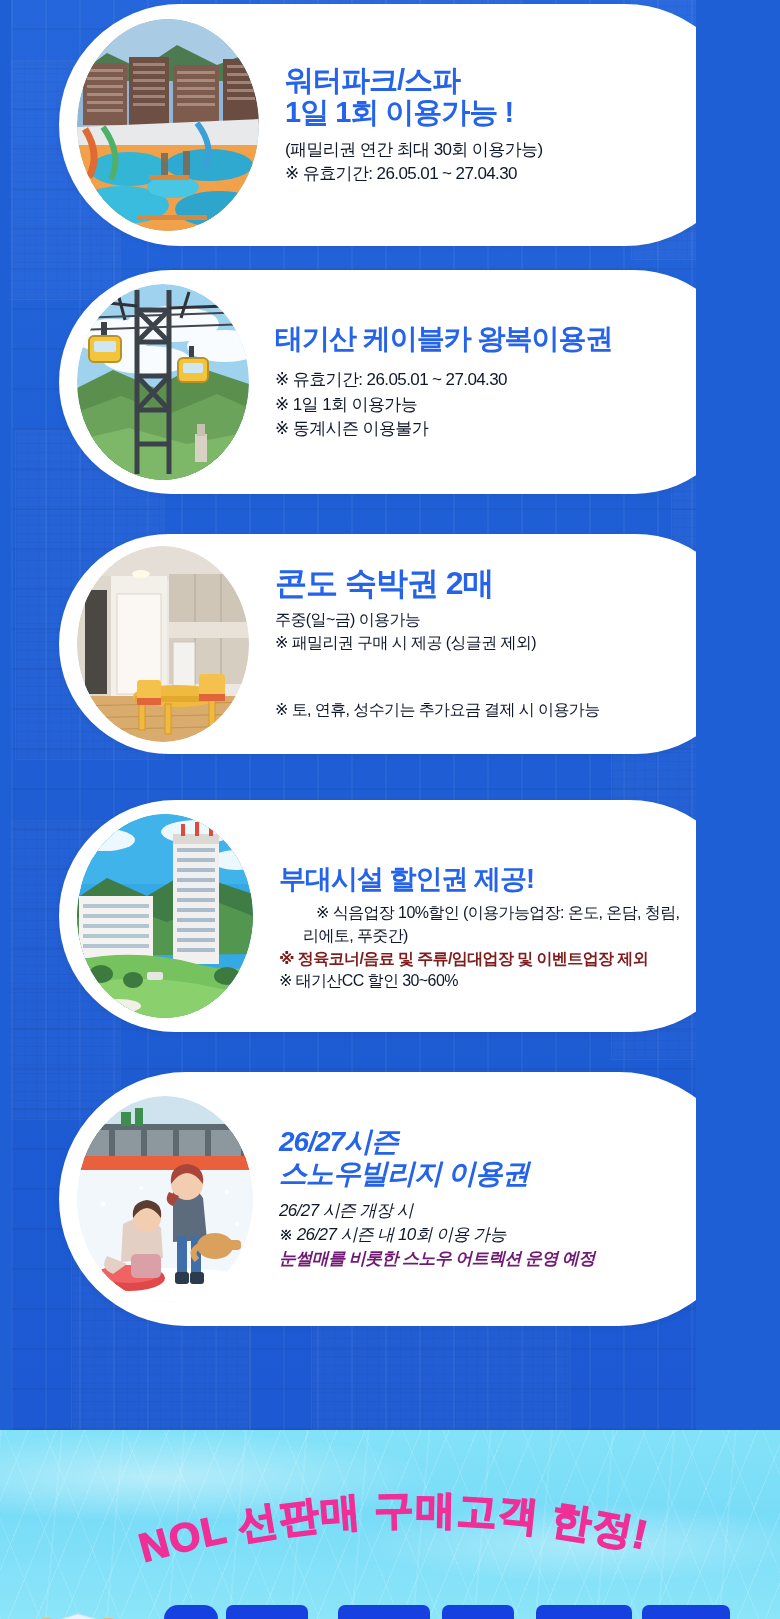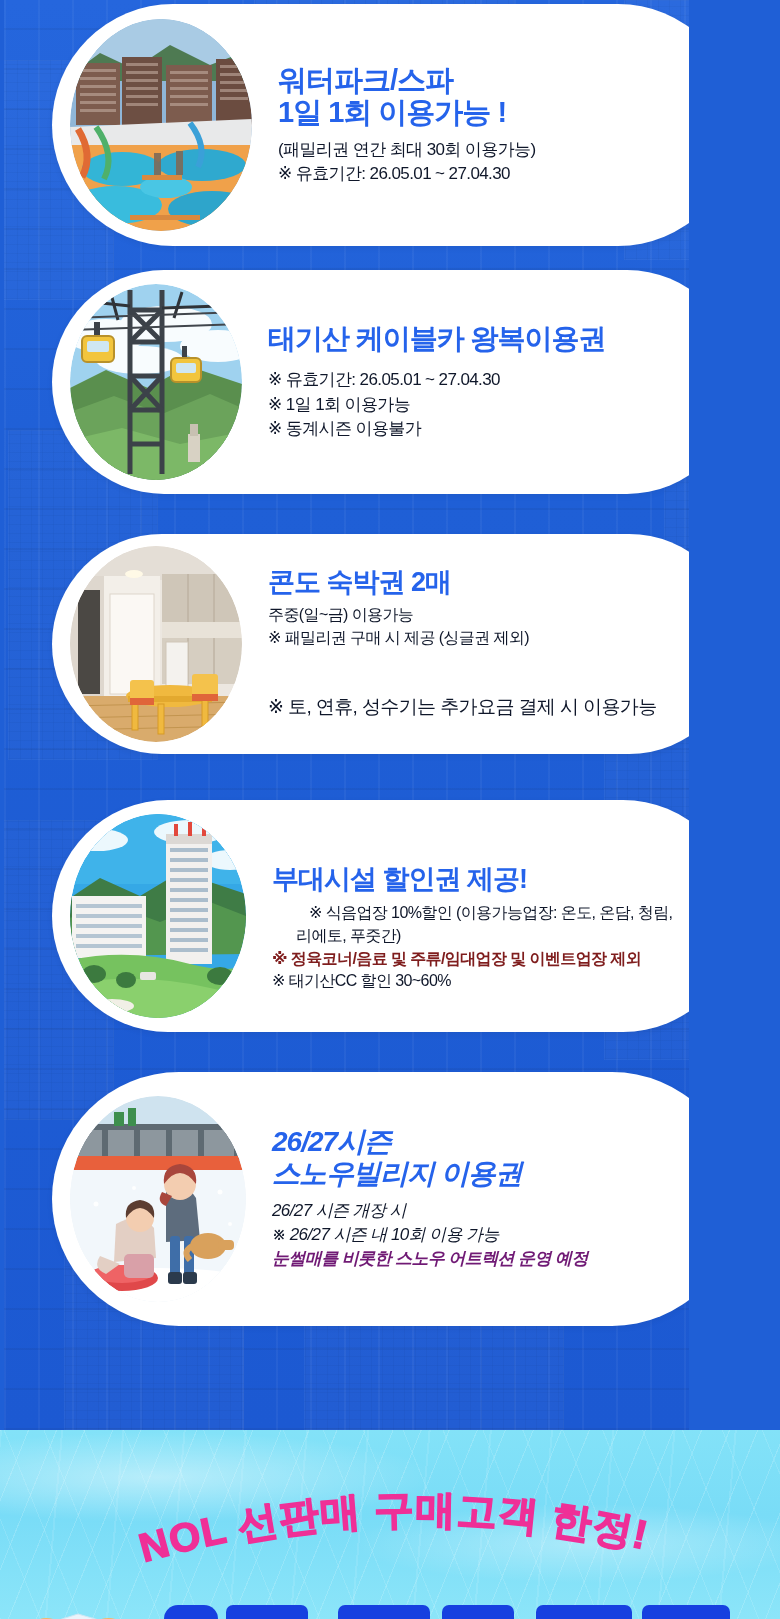--- a/index.html
+++ b/index.html
@@ -6,21 +6,21 @@
   html,body { width:780px; height:1619px; }
   body {
     font-family:"Liberation Sans","DejaVu Sans",sans-serif;
     background:#1f5fd6;
     overflow:hidden;
     position:relative;
   }
 
   
   #benefits-section{
-    position:absolute; left:4px; top:0; width:685px; height:1430px;
+    position:absolute; left:11px; top:0; width:685px; height:1430px;
     background:
       repeating-linear-gradient(90deg, rgba(255,255,255,.045) 0 2px, rgba(0,0,0,0) 2px 34px),
       repeating-linear-gradient(0deg, rgba(0,0,0,.05) 0 2px, rgba(0,0,0,0) 2px 40px),
       linear-gradient(180deg,#2566dd 0%,#1f5fd6 35%,#1c59d2 100%);
     overflow:hidden;
   }
   
   #bg-pattern{position:absolute;inset:0;opacity:.28;}
   #bg-pattern div{position:absolute;background:rgba(255,255,255,.10);
       border:1px solid rgba(255,255,255,.10);
@@ -285,24 +285,24 @@
             </g>
           <g fill="#e0653a">
               <rect x="122" y="148" width="26" height="7"></rect>
               <rect x="60" y="152" width="24" height="7"></rect>
             </g>
           <ellipse cx="64" cy="28" rx="9" ry="4" fill="#fff9e6"></ellipse>
         </g>
       </svg>
     </div>
     <div class="card-body">
-      <h2 class="card-title" style="font-size:27px;margin-bottom:7px;">콘도 숙박권 2매</h2>
+      <h2 class="card-title" style="font-size:32px;margin-bottom:7px;">콘도 숙박권 2매</h2>
       <p class="line" style="font-size:16px;">주중(일~금) 이용가능</p>
       <p class="line" style="font-size:16px;">※ 패밀리권 구매 시 제공 (싱글권 제외)</p>
-      <p class="line" style="font-size:19px;margin-top:45px;">※ 토, 연휴, 성수기는 추가요금 결제 시 이용가능</p>
+      <p class="line" style="font-size:16px;margin-top:45px;">※ 토, 연휴, 성수기는 추가요금 결제 시 이용가능</p>
     </div>
   </article>
 
   <article class="card" style="top:800px;height:232px;">
     <div class="card-photo" style="width:176px;height:204px;">
       <svg width="176" height="204" viewBox="0 0 176 204" preserveAspectRatio="xMidYMid slice">
         <defs>
             <clipPath id="c4">
               <ellipse cx="88" cy="102" rx="88" ry="102"></ellipse>
             </clipPath>

